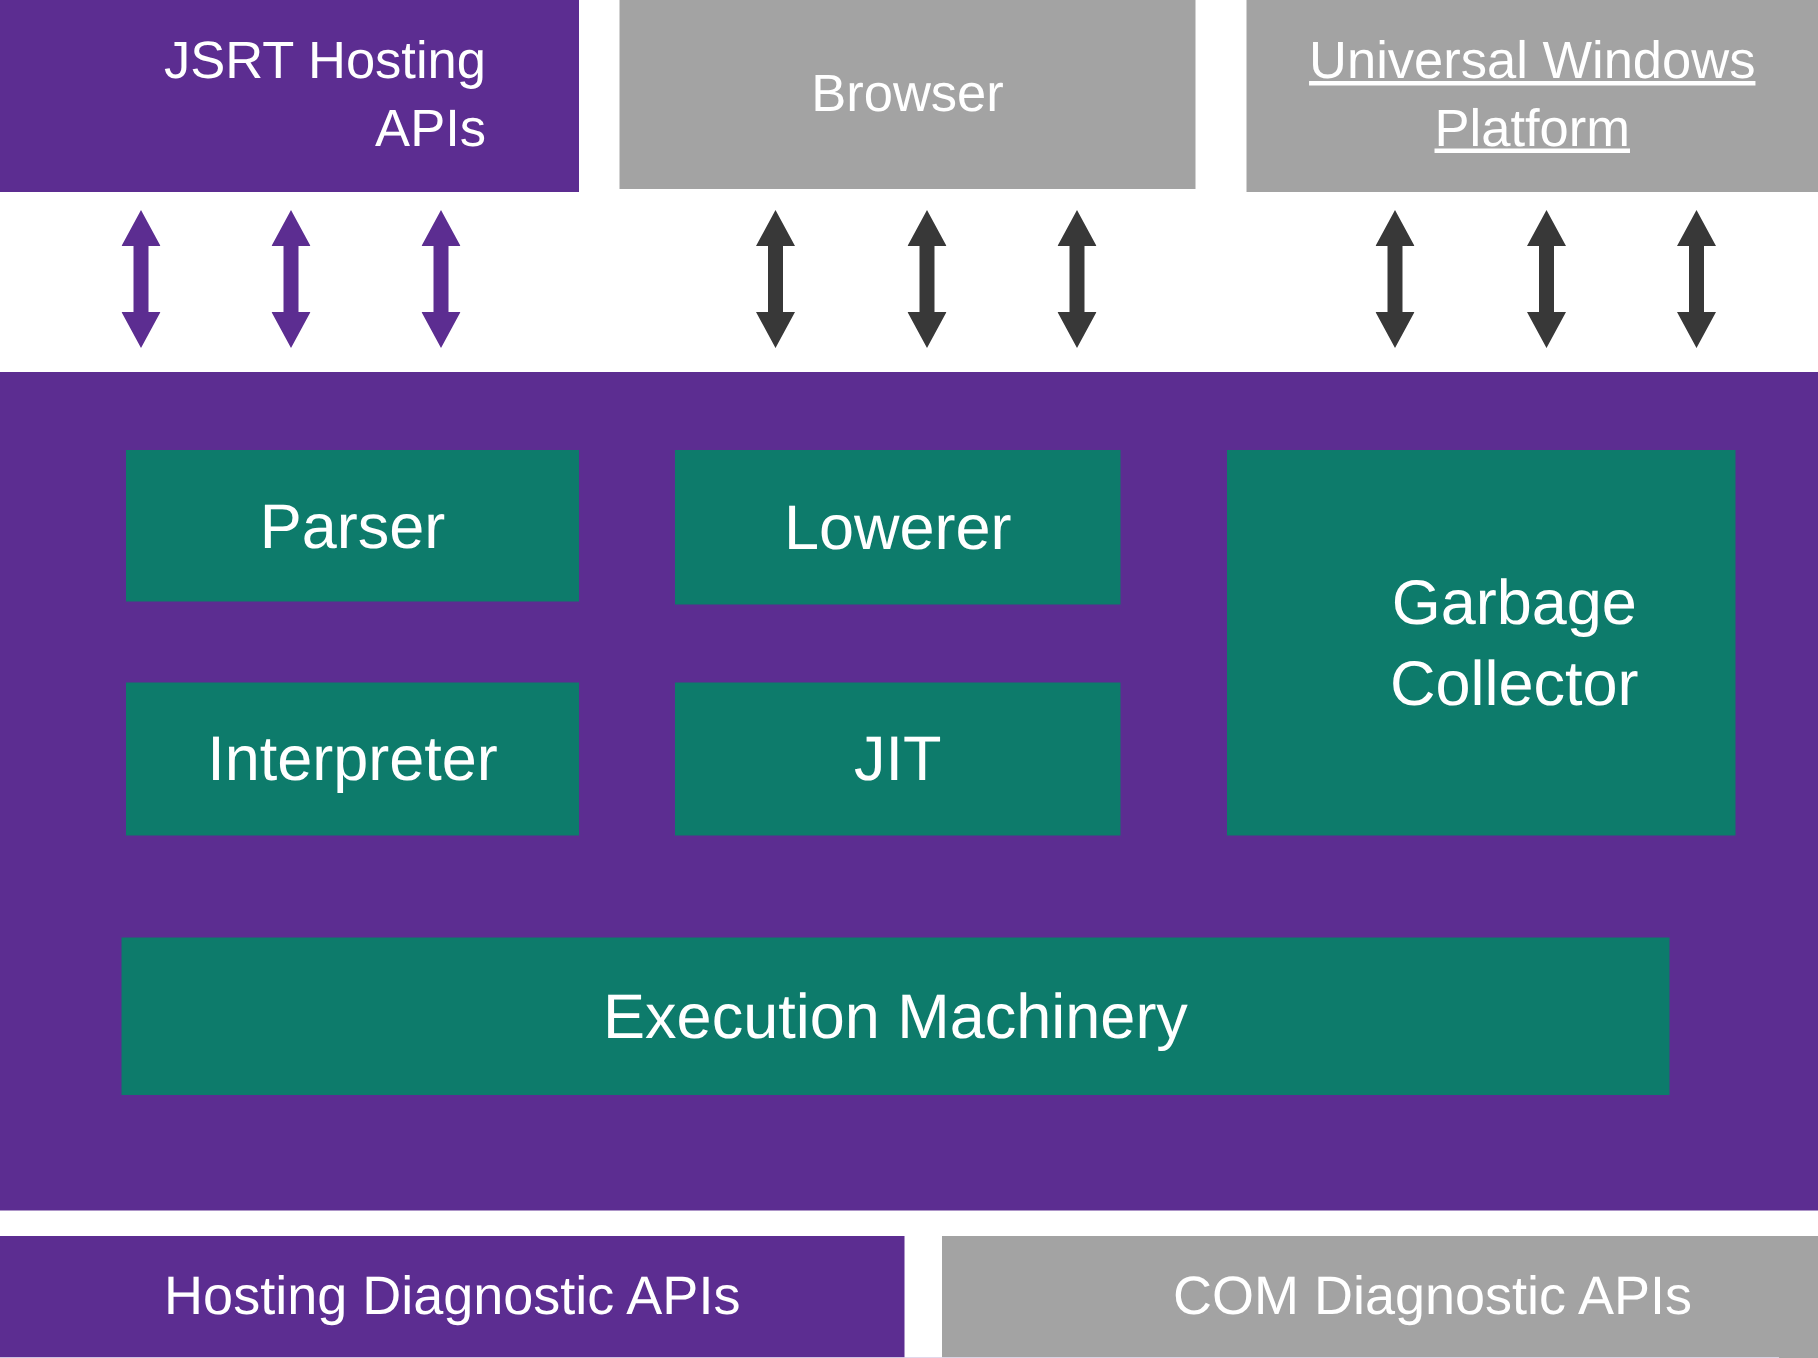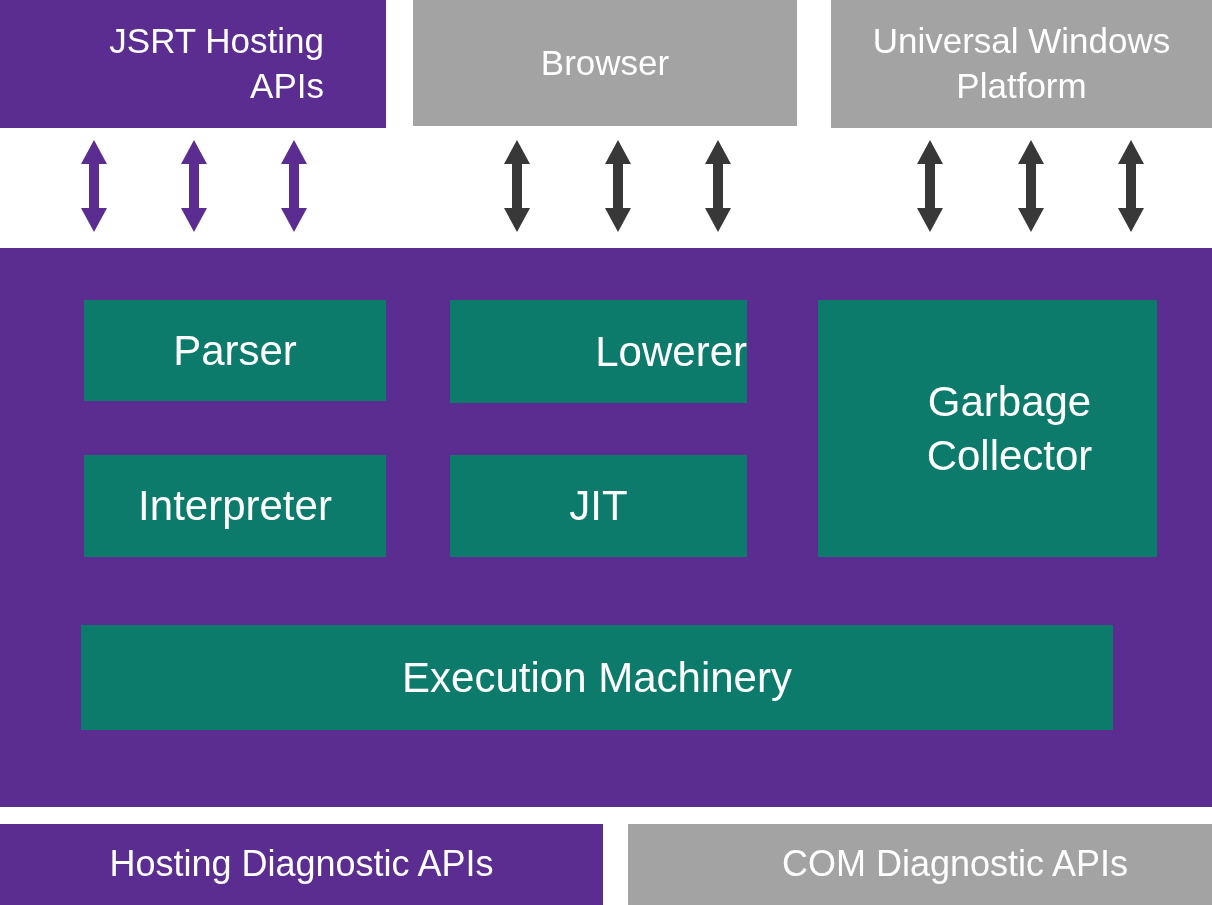--- a/index.html
+++ b/index.html
@@ -22,21 +22,21 @@
   }
   .purple-fill { background: var(--purple, #5C2D91); text-align: right; }
   .gray-fill   { background: var(--gray, #A3A3A3); }
   .teal-fill   { background: var(--teal, #0D7B6B); }
 
   
   .box-jsrt    { left: 0;    top: 0; width: 386px; height: 128px; font-size: 35px; }
   .box-jsrt .label { max-width: 262px; }
   .box-browser { left: 413px; top: 0; width: 384px; height: 126px; font-size: 35px; }
   .box-uwp     { left: 831px; top: 0; width: 381px; height: 128px; font-size: 35px; }
-  .box-uwp .label { max-width: 330px; }
+  .box-uwp .label { max-width: 330px; text-decoration: underline; }
 
   
   .arrow-group {
     position: absolute;
     top: 140px;
     height: 92px;
     display: flex;
     justify-content: space-between;
   }
   .arrow-group.g-jsrt    { left: 81px;  width: 226px; color: var(--purple, #5C2D91); }
@@ -46,21 +46,21 @@
 
   
   .engine {
     position: absolute;
     left: 0; top: 248px;
     width: 1212px; height: 559px;
     background: var(--purple, #5C2D91);
   }
   .component { font-size: 42px; }
   .box-parser      { left: 84px;  top: 300px; width: 302px; height: 101px; }
-  .box-lowerer     { left: 450px; top: 300px; width: 297px; height: 103px; justify-content: flex-end; }
+  .box-lowerer     { left: 450px; top: 300px; width: 297px; height: 103px; }
   .box-gc          { left: 818px; top: 300px; width: 295px; height: 257px; padding-left: 44px; }
   .box-gc .label   { max-width: 240px; }
   .box-interpreter { left: 84px;  top: 455px; width: 302px; height: 102px; }
   .box-jit         { left: 450px; top: 455px; width: 297px; height: 102px; }
   .box-exec        { left: 81px;  top: 625px; width: 1032px; height: 105px; }
 
   
   .box-modern { left: 0;    top: 824px; width: 603px; height: 81px; font-size: 36px; }
   .box-com    { left: 628px; top: 824px; width: 654px; height: 81px; font-size: 36px; }
 </style>

